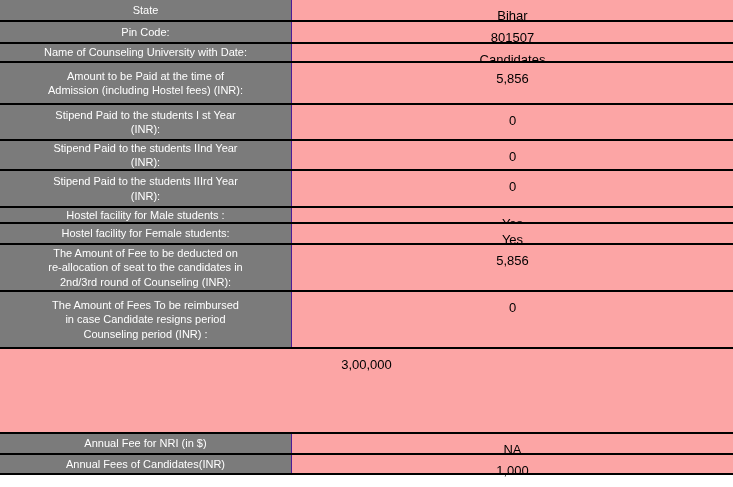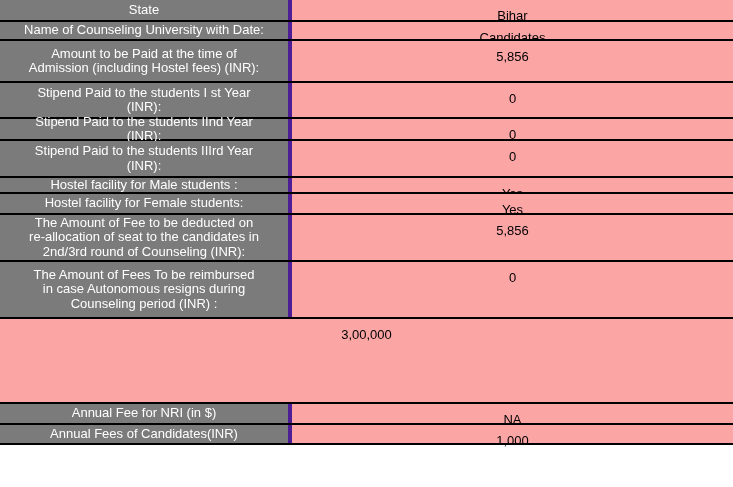--- a/index.html
+++ b/index.html
@@ -20,26 +20,26 @@
   .row {
     display: flex;
     box-sizing: border-box;
     border-bottom: 2px solid #000000;
   }
   .cell-label {
     box-sizing: border-box;
     width: 292px;
     background: #7b7b7b;
     color: #ffffff;
-    border-right: 4px solid #4c1d95;
+    border-right: 1px solid #4c1d95;
     display: flex;
     align-items: center;
     justify-content: center;
     text-align: center;
-    font-size: 13px;
+    font-size: 11px;
     line-height: 14.3px;
     white-space: pre-line;
     padding: 0 2px;
   }
   .cell-value {
     box-sizing: border-box;
     flex: 1;
     background: #fca5a5;
     color: #000000;
     text-align: center;
@@ -52,39 +52,43 @@
 <body>
 
 <div id="page">
   <div class="fee-table">
 
     <div class="row" style="height:22px">
       <div class="cell-label">State</div>
       <div class="cell-value">Bihar</div>
     </div>
 
+    <div class="row" style="height:22px">
+      <div class="cell-label">Pin Code:</div>
+      <div class="cell-value">801507</div>
+    </div>
 
     <div class="row" style="height:19px">
       <div class="cell-label">Name of Counseling University with Date:</div>
       <div class="cell-value">Candidates</div>
     </div>
 
     <div class="row" style="height:42px">
       <div class="cell-label">Amount to be Paid at the time of
 Admission (including Hostel fees) (INR):</div>
       <div class="cell-value">5,856</div>
     </div>
 
     <div class="row" style="height:36px">
       <div class="cell-label">Stipend Paid to the students I st Year
 (INR):</div>
       <div class="cell-value">0</div>
     </div>
 
-    <div class="row" style="height:22px">
+    <div class="row" style="height:30px">
       <div class="cell-label">Stipend Paid to the students IInd Year
 (INR):</div>
       <div class="cell-value">0</div>
     </div>
 
     <div class="row" style="height:37px">
       <div class="cell-label">Stipend Paid to the students IIIrd Year
 (INR):</div>
       <div class="cell-value">0</div>
     </div>
@@ -101,21 +105,21 @@
 
     <div class="row" style="height:47px">
       <div class="cell-label">The Amount of Fee to be deducted on
 re-allocation of seat to the candidates in
 2nd/3rd round of Counseling (INR):</div>
       <div class="cell-value">5,856</div>
     </div>
 
     <div class="row" style="height:57px">
       <div class="cell-label">The Amount of Fees To be reimbursed
-in case Autonomous resigns during
+in case Candidate resigns period
 Counseling period (INR) :</div>
       <div class="cell-value">0</div>
     </div>
 
     <div class="row" style="height:85px">
       <div class="cell-value">3,00,000</div>
     </div>
 
     <div class="row" style="height:21px">
       <div class="cell-label">Annual Fee for NRI (in $)</div>

